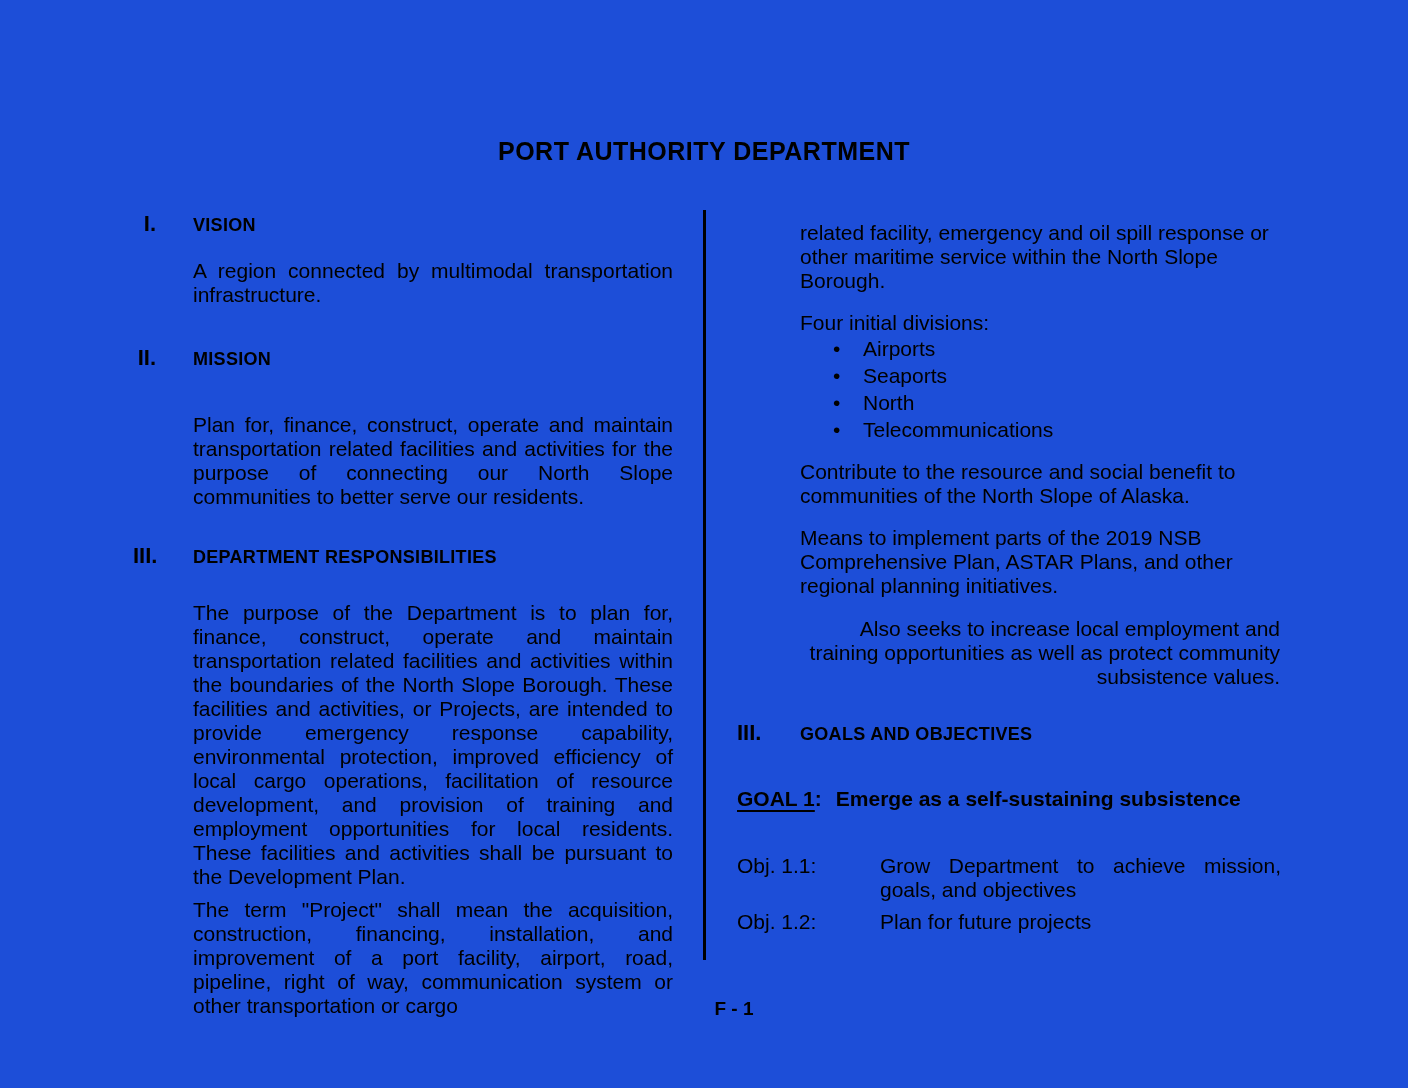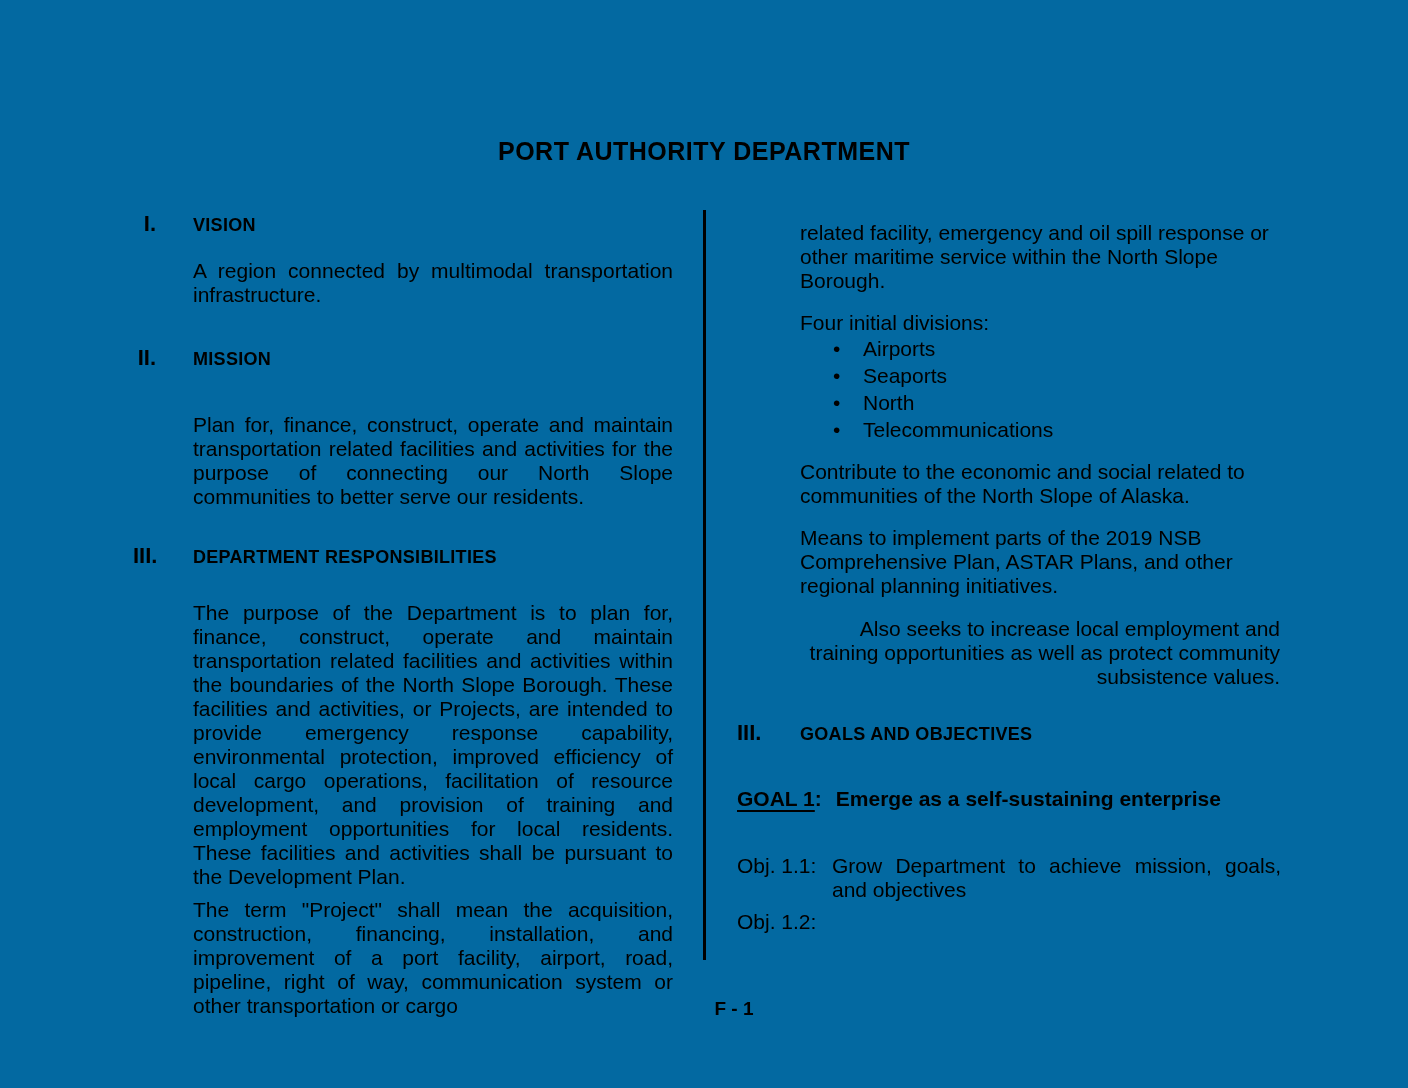--- a/index.html
+++ b/index.html
@@ -4,21 +4,21 @@
 <style>
   html, body {
     margin: 0;
     padding: 0;
     background: #ffffff;
   }
   .page {
     position: relative;
     width: 1408px;
     height: 1088px;
-    background: #0369a1;
+    background: #1d4ed8;
     color: #000000;
     font-family: "Liberation Sans", sans-serif;
     font-size: 21px;
     line-height: 24px;
     overflow: hidden;
   }
   .doc-title {
     position: absolute;
     top: 139px;
     left: 0;
@@ -84,21 +84,21 @@
   }
   .goal-line {
     font-weight: bold;
     font-size: 21px;
   }
   .goal-label {
     text-decoration: underline;
     text-underline-offset: 4px;
   }
   .goal-text { margin-left: 14px; }
-  .obj-row { display: flex; }
+  .obj-row { display: flex; gap: 48px; }
   .obj-label { width: 95px; flex-shrink: 0; }
   .obj-text { width: 449px; text-align: justify; }
   .footer {
     position: absolute;
     top: 997px;
     left: 0;
     width: 100%;
     text-align: center;
     font-weight: bold;
     font-size: 19px;
@@ -170,39 +170,40 @@
       <li class="division-item">
         <span class="bullet-cell">•</span>
         <span>North</span>
       </li>
       <li class="division-item">
         <span class="bullet-cell">•</span>
         <span>Telecommunications</span>
       </li>
     </ul>
 
-    <p class="r-para mt-17" style="margin-bottom:0;">Contribute to the economic and social related to communities of the North Slope of Alaska.</p>
+    <p class="r-para mt-17" style="margin-bottom:0;">Contribute to the resource and social benefit to communities of the North Slope of Alaska.</p>
     <p class="r-para mt-18" style="margin-bottom:0;">Means to implement parts of the 2019 NSB Comprehensive Plan, ASTAR Plans, and other regional planning initiatives.</p>
     <p class="r-para mt-19" style="margin-bottom:0;text-align:right;">Also seeks to increase local employment and training opportunities as well as protect community subsistence values.</p>
 
     <div class="sec-row mt-32">
       <span class="sec-num">III.</span>
       <span class="sec-heading sec-heading-r">GOALS AND OBJECTIVES</span>
     </div>
 
     <div class="goal-line mt-41">
-      <span class="goal-label">GOAL 1</span><span>:</span><span class="goal-text">Emerge as a self-sustaining enterprise</span>
+      <span class="goal-label">GOAL 1</span><span>:</span><span class="goal-text">Emerge as a self-sustaining subsistence</span>
     </div>
 
     <div class="obj-row mt-43">
       <span class="obj-label">Obj. 1.1:</span>
       <span class="obj-text">Grow Department to achieve mission, goals, and objectives</span>
     </div>
     <div class="obj-row mt-8">
       <span class="obj-label">Obj. 1.2:</span>
+      <span class="obj-text">Plan for future projects</span>
     </div>
     <div class="obj-row mt-8">
     </div>
 
   </div>
 
   <div class="footer">F - 1</div>
 
 </div>
 

